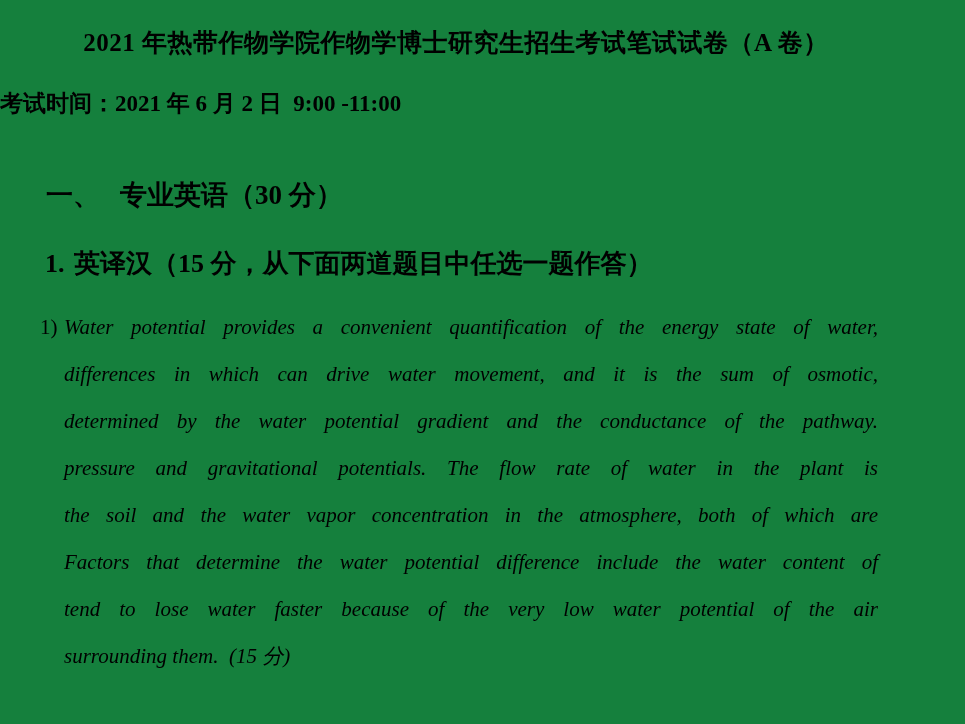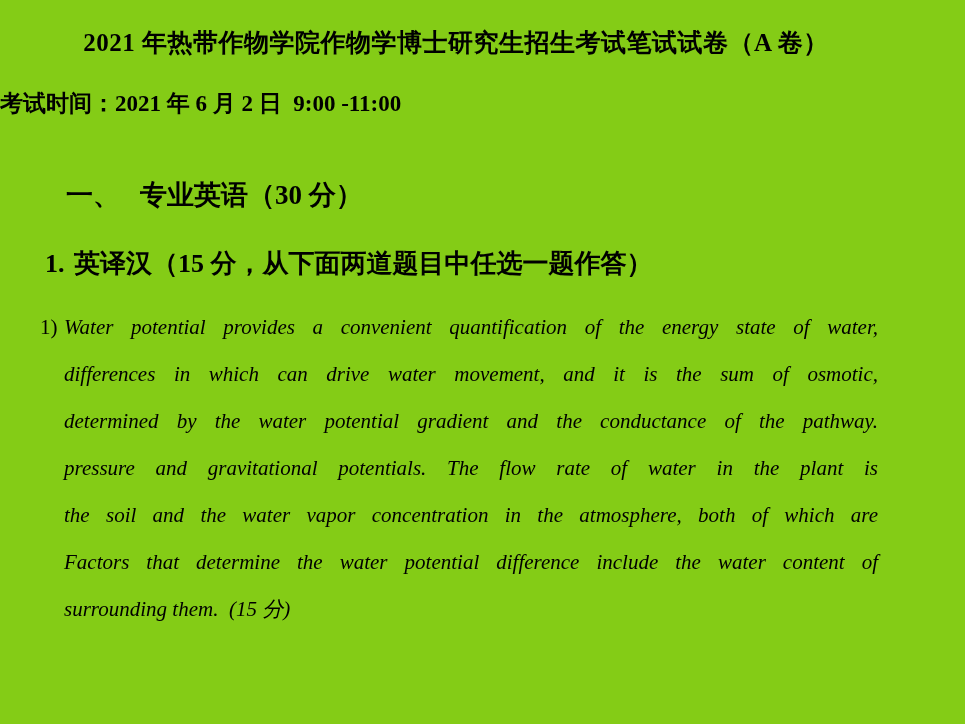--- a/index.html
+++ b/index.html
@@ -1,20 +1,20 @@
 <!DOCTYPE html>
 <html><head>
 <meta charset="utf-8">
 <style>
   html, body { margin: 0; padding: 0; background: #ffffff; }
   .page {
     position: relative;
     width: 965px;
     height: 724px;
-    background: #84cc16;
+    background: #15803d;
     color: #000000;
     font-family: "Liberation Serif", "DejaVu Serif", serif;
     overflow: hidden;
   }
   .doc-title {
     position: absolute;
     top: 26px;
     left: 0;
     width: 912px;
     text-align: center;
@@ -33,21 +33,20 @@
     font-weight: bold;
     white-space: nowrap;
   }
   .section-heading {
     position: absolute;
     top: 177px;
     left: 46px;
     font-size: 27px;
     font-weight: bold;
     white-space: nowrap;
-    margin-left: 20px;
   }
   .section-num { margin-right: 20px; }
   .question-heading {
     position: absolute;
     top: 246px;
     left: 45px;
     font-size: 26px;
     font-weight: bold;
     white-space: nowrap;
   }
@@ -100,17 +99,18 @@
 
   <div class="passage">
     <div class="passage-marker">1)</div>
     <div class="passage-lines">
         <div class="ln">Water potential provides a convenient quantification of the energy state of water,</div>
         <div class="ln">differences in which can drive water movement, and it is the sum of osmotic,</div>
         <div class="ln">determined by the water potential gradient and the conductance of the pathway.</div>
         <div class="ln">pressure and gravitational potentials. The flow rate of water in the plant is</div>
         <div class="ln">the soil and the water vapor concentration in the atmosphere, both of which are</div>
         <div class="ln">Factors that determine the water potential difference include the water content of</div>
+        <div class="ln">tend to lose water faster because of the very low water potential of the air</div>
         <div class="ln last">surrounding them.&nbsp; (15 分)</div>
       </div>
   </div>
 
 </div>
 
 </body></html>

